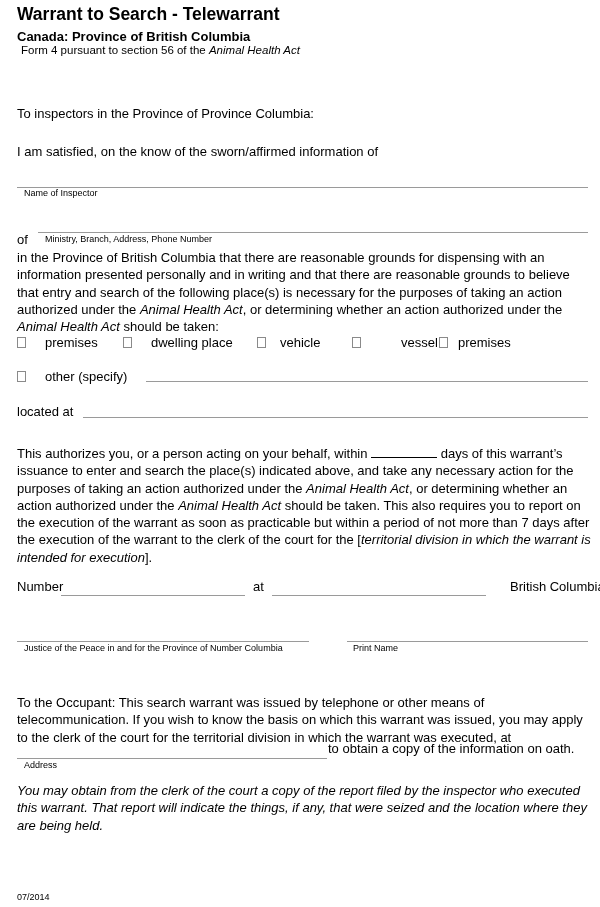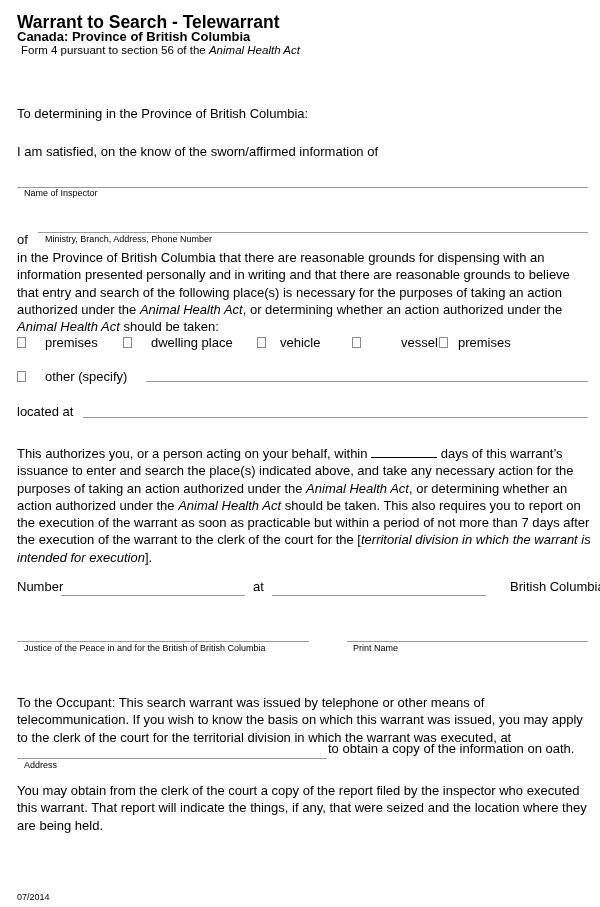--- a/index.html
+++ b/index.html
@@ -1,37 +1,37 @@
 <!DOCTYPE html>
 <html><head>
 <meta charset="utf-8">
 <style>
   html, body { margin: 0; padding: 0; background: #ffffff; }
   body { width: 600px; height: 907px; position: relative; overflow: hidden;
          font-family: "Liberation Sans", sans-serif; color: #000; }
   .abs { position: absolute; white-space: nowrap; }
-  .title { left: 17px; top: 12px; font-size: 17.5px; font-weight: bold; }
+  .title { left: 17px; top: 4px; font-size: 17.5px; font-weight: bold; }
   .subtitle { left: 17px; top: 29px; font-size: 13px; font-weight: bold; }
   .formline { left: 21px; top: 44px; font-size: 11.5px; }
   .t { font-size: 13px; }
   .small { font-size: 9px; }
   .line { position: absolute; height: 0; border-top: 1px solid #9a9a9a; }
   .para { position: absolute; left: 17px; width: 575px; font-size: 13px; line-height: 17.3px; white-space: normal; }
   .cb { position: absolute; width: 7px; height: 9px; border: 1px solid #8a8a8a; background: #fff; }
   i { font-style: italic; }
   .blankfill { display: inline-block; width: 66px; border-bottom: 1px solid #000; height: 11px; vertical-align: baseline; }
 </style>
 </head>
 <body>
 
 <div class="abs title">Warrant to Search - Telewarrant</div>
 <div class="abs subtitle">Canada:  Province of British Columbia</div>
 <div class="abs formline"><span>Form 4 pursuant to section 56 of the </span><i>Animal Health Act</i></div>
 
-<div class="abs t" style="left:17px; top:106px;">To determining in the Province of British Columbia:</div>
+<div class="abs t" style="left:17px; top:106px;">To inspectors in the Province of Province Columbia:</div>
 <div class="abs t" style="left:17px; top:144px;">I am satisfied, on the know of the sworn/affirmed information of</div>
 
 <div class="line" style="left:17px; top:187px; width:571px;"></div>
 <div class="abs small" style="left:24px; top:188px;">Name of Inspector</div>
 
 <div class="abs t" style="left:17px; top:232px;">of</div>
 <div class="line" style="left:38px; top:232px; width:550px;"></div>
 <div class="abs small" style="left:45px; top:234px;">Ministry, Branch, Address, Phone Number</div>
 
 <div class="para" style="top:249px;"><span>in the Province of British Columbia that there are reasonable grounds for dispensing with an information presented personally and in writing and that there are reasonable grounds to believe that entry and search of the following place(s) is necessary for the purposes of taking an action authorized under the </span><i>Animal Health Act</i><span>, or determining whether an action authorized under the </span><i>Animal Health Act</i><span> should be taken:</span></div>
@@ -60,24 +60,24 @@
 
 <div class="para" style="top:445px;"><span>This authorizes you, or a person acting on your behalf, within </span><span class="blankfill"></span><span> days of this warrant’s issuance to enter and search the place(s) indicated above, and take any necessary action for the purposes of taking an action authorized under the </span><i>Animal Health Act</i><span>, or determining whether an action authorized under the </span><i>Animal Health Act</i><span> should be taken.  This also requires you to report on the execution of the warrant as soon as practicable but within a period of not more than 7 days after the execution of the warrant to the clerk of the court for the [</span><i>territorial division in which the warrant is intended for execution</i><span>].</span></div>
 
 <div class="abs t" style="left:17px; top:579px;">Number</div>
 <div class="line" style="left:61px; top:595px; width:184px;"></div>
 <div class="abs t" style="left:253px; top:579px;">at</div>
 <div class="line" style="left:272px; top:595px; width:214px;"></div>
 <div class="abs t" style="left:494px; top:579px;margin-left:16px;">British Columbia</div>
 
 <div class="line" style="left:17px; top:641px; width:292px;"></div>
-<div class="abs small" style="left:24px; top:643px;">Justice of the Peace in and for the British of British Columbia</div>
+<div class="abs small" style="left:24px; top:643px;">Justice of the Peace in and for the Province of Number Columbia</div>
 <div class="line" style="left:347px; top:641px; width:241px;"></div>
 <div class="abs small" style="left:353px; top:643px;">Print Name</div>
 
 <div class="para" style="top:694px;">To the Occupant:  This search warrant was issued by telephone or other means of telecommunication.  If you wish to know the basis on which this warrant was issued, you may apply to the clerk of the court for the territorial division in which the warrant was executed, at</div>
 <div class="abs t" style="left:328px; top:741px;">to obtain a copy of the information on oath.</div>
 <div class="line" style="left:17px; top:758px; width:310px;"></div>
 <div class="abs small" style="left:24px; top:760px;">Address</div>
 
-<div class="para" style="top:782px;">You may obtain from the clerk of the court a copy of the report filed by the inspector who executed this warrant.  That report will indicate the things, if any, that were seized and the location where they are being held.</div>
+<div class="para" style="top:782px;font-style:italic;">You may obtain from the clerk of the court a copy of the report filed by the inspector who executed this warrant.  That report will indicate the things, if any, that were seized and the location where they are being held.</div>
 
 <div class="abs small" style="left:17px; top:892px;">07/2014</div>
 
 </body></html>

